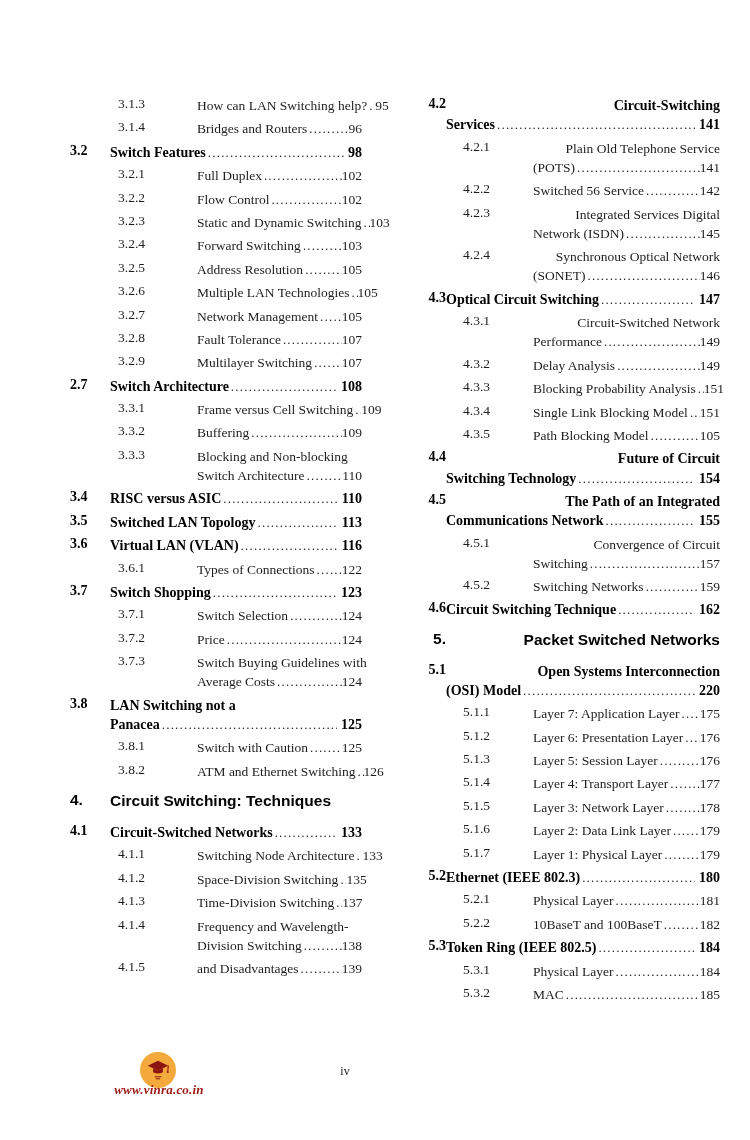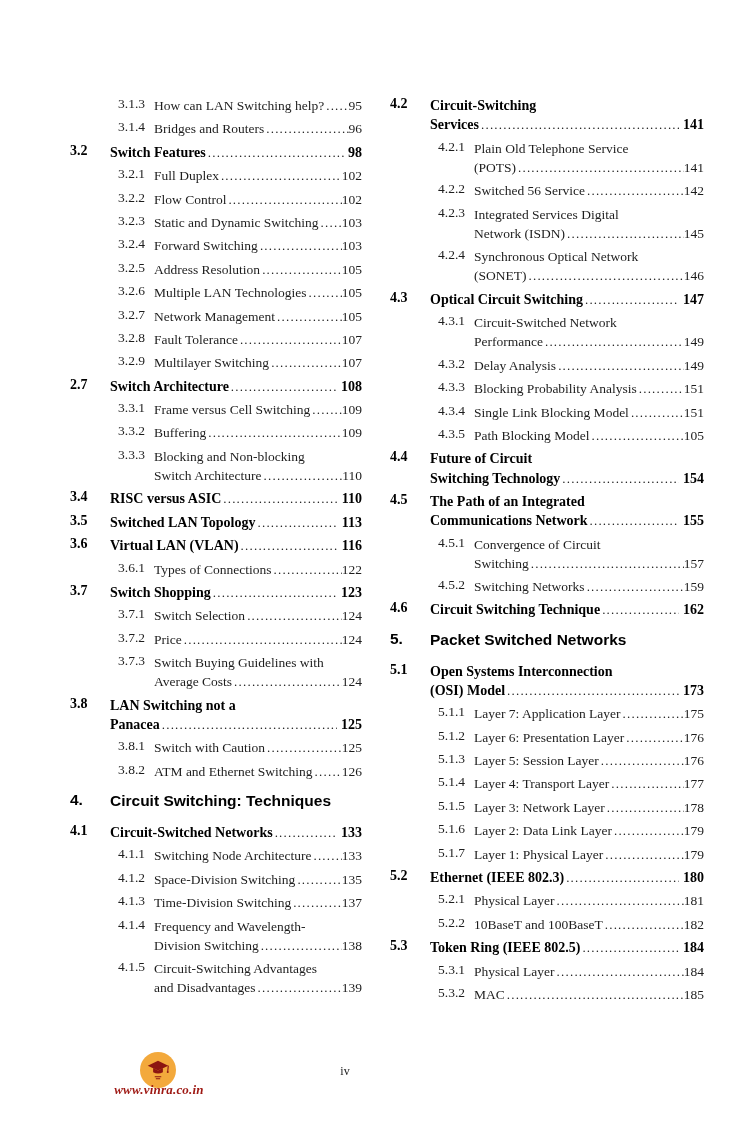--- a/index.html
+++ b/index.html
@@ -2,40 +2,40 @@
 <html style="--logo-circle: #F3A93C; --logo-accent: #9E1813;"><head>
 <meta charset="utf-8">
 <style>
   html,body{margin:0;padding:0;background:#ffffff;}
   .page{
     position:relative;width:750px;height:1140px;background:#ffffff;
     font-family:"Liberation Serif",serif;color:#1d1d1d;overflow:hidden;
   }
   .col{position:absolute;top:96px;}
   .col-left{left:70px;width:292px;}
-  .col-right{left:390px;width:314px;}
+  .col-right{left:406px;width:314px;text-align:right;}
 
   .entry{display:flex;margin-bottom:4.2px;font-size:13.5px;}
   .entry .num{flex:0 0 auto;}
   .entry .body{flex:1 1 auto;min-width:0;}
   .line{line-height:19.2px;white-space:nowrap;}
   .lastline{display:flex;align-items:baseline;}
   .lastline .text{flex:0 0 auto;white-space:nowrap;}
   .leader{
     flex:1 1 auto;overflow:hidden;white-space:nowrap;
     letter-spacing:1.2px;min-width:6px;padding-left:2px;
     font-weight:400;font-size:13px;color:#1d1d1d;
   }
   .pg{flex:0 0 auto;}
 
   .sec{font-weight:700;font-size:14px;color:#000;}
   .sec .num{width:40px;}
   .sec .pg{padding-left:4px;font-weight:700;}
 
-  .sub{padding-left:48px;font-weight:400;}
+  .sub{padding-left:48px;font-weight:400;gap:43px;}
   .sub .num{width:36px;}
   .sub .pg{font-weight:400;}
 
   .chapter{
     font-family:"Liberation Sans",sans-serif;font-weight:700;
     font-size:15.5px;color:#000;margin-top:10px;margin-bottom:12px;
   }
   .chapter .num{width:40px;}
   .chapter .line{line-height:20px;}
 
@@ -386,21 +386,20 @@
           <div class="line lastline">
             <span class="text">Division Switching</span>
             <span class="leader">........................................................................................................................</span>
             <span class="pg">138</span>
           </div>
         </div>
       </div>
       <div class="entry sub">
         <span class="num">4.1.5</span>
         <div class="body">
-          <div class="line">Circuit-Switching Advantages</div>
           <div class="line lastline">
             <span class="text">and Disadvantages</span>
             <span class="leader">........................................................................................................................</span>
             <span class="pg">139</span>
           </div>
         </div>
       </div>
     </div>
   <div class="col col-right">
       <div class="entry sec">
@@ -577,21 +576,21 @@
           <div class="line">Packet Switched Networks</div>
         </div>
       </div>
       <div class="entry sec">
         <span class="num">5.1</span>
         <div class="body">
           <div class="line">Open Systems Interconnection</div>
           <div class="line lastline">
             <span class="text">(OSI) Model</span>
             <span class="leader">........................................................................................................................</span>
-            <span class="pg">173</span>
+            <span class="pg">220</span>
           </div>
         </div>
       </div>
       <div class="entry sub">
         <span class="num">5.1.1</span>
         <div class="body">
           <div class="line lastline">
             <span class="text">Layer 7: Application Layer</span>
             <span class="leader">........................................................................................................................</span>
             <span class="pg">175</span>

